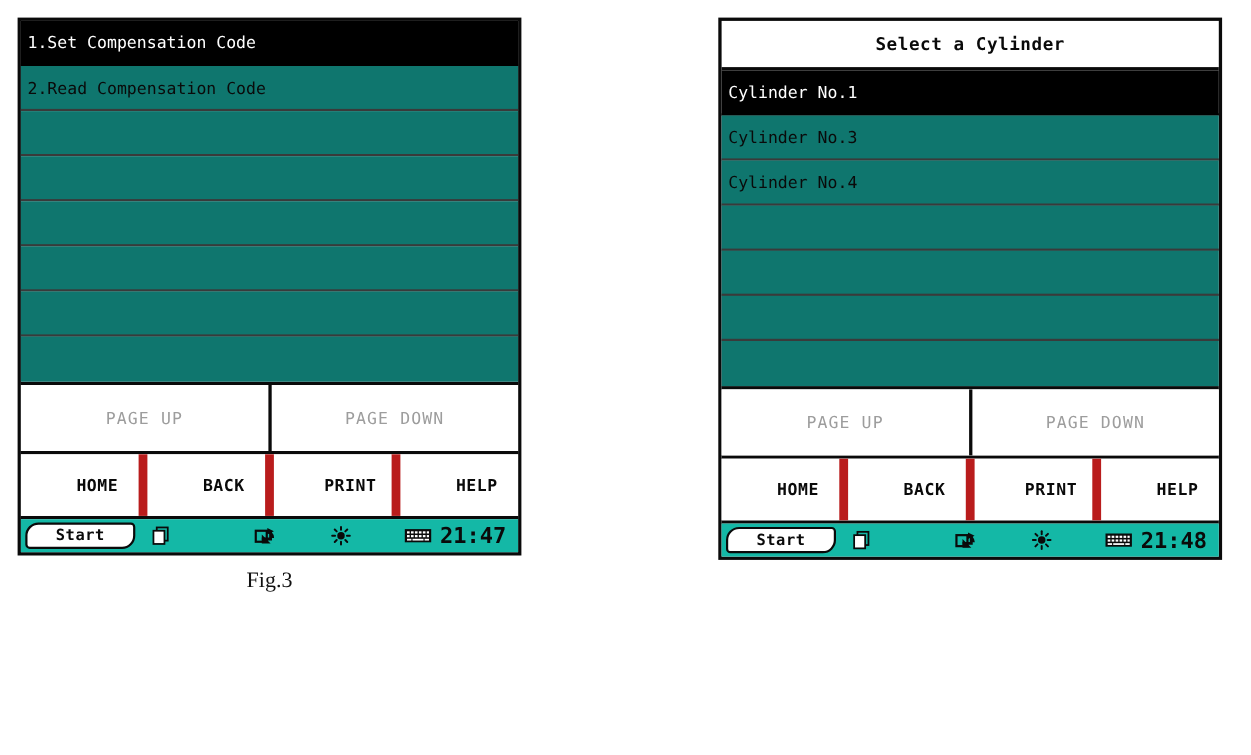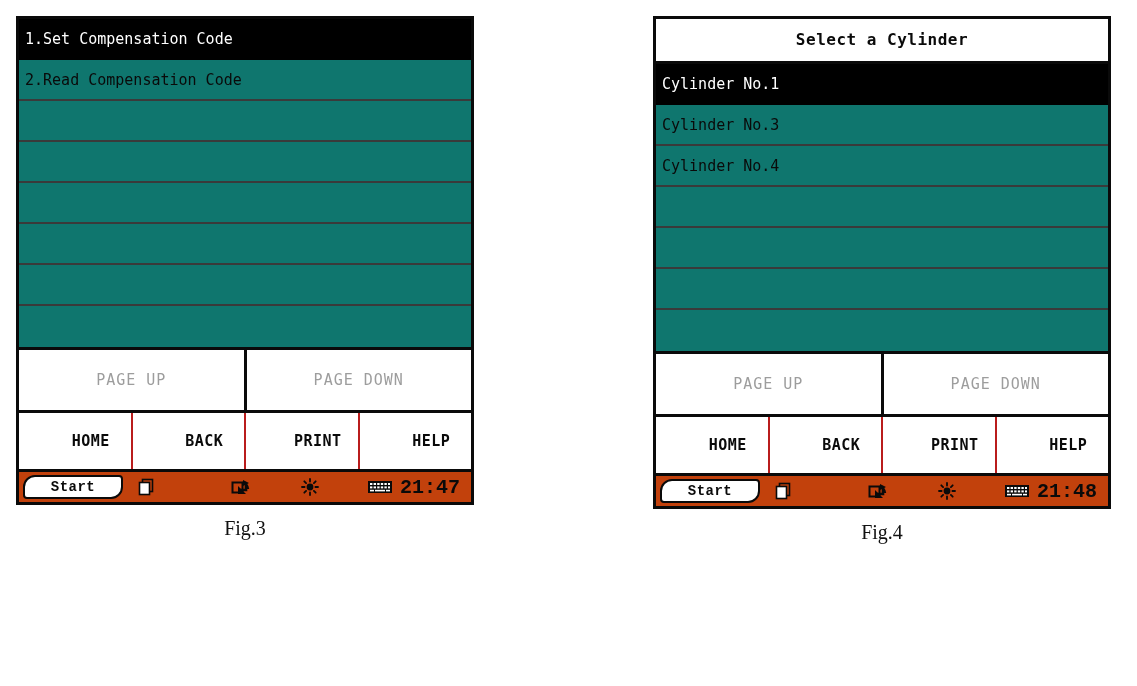--- a/index.html
+++ b/index.html
@@ -100,31 +100,30 @@
     align-items: center;
     justify-content: center;
     font-size: 15px;
     font-weight: 700;
     letter-spacing: 0.5px;
     color: #0a0a0a;
     background: #ffffff;
     padding-left: 32px;
   }
   .fn-btn + .fn-btn {
-    border-left: 2px solid #b91c1c;
+    border-left: 8px solid #b91c1c;
   }
 
   
   .taskbar {
     height: 30px;
     display: flex;
     align-items: center;
-    background: #c2410c;
+    background: #14b8a6;
     padding: 0 4px 0 2px;
-    font-family: Liberation Mono, monospace;
   }
   .start-btn {
     width: 100px;
     height: 24px;
     margin-left: 2px;
     border: 2px solid #0a0a0a;
     border-radius: 12px 4px 12px 4px;
     display: flex;
     align-items: center;
     justify-content: center;
@@ -343,14 +342,13 @@
             <rect x="8" y="11.8" width="10" height="1.6"></rect>
             <rect x="19" y="11.8" width="4" height="1.6"></rect>
           </g>
         </svg>
       </div>
       <div class="tb-gap-e"></div>
       <div class="clock">21:48</div>
     </div>
 
   </div>
-  <div class="caption">Fig.4</div>
 </div>
 
 </body></html>

